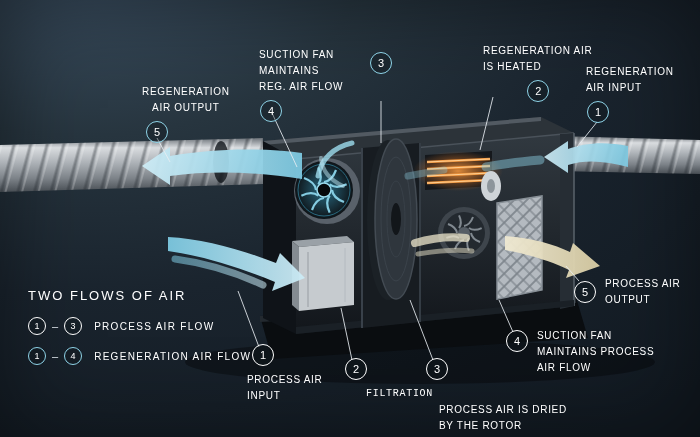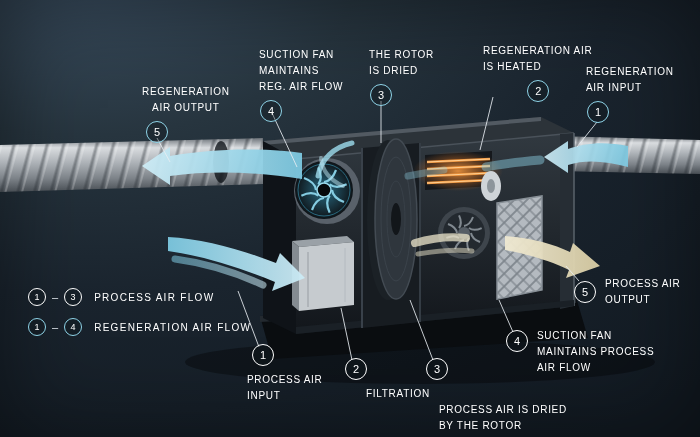--- a/index.html
+++ b/index.html
@@ -237,22 +237,20 @@
   </div>
 
   <div class="callout col" style="left:259px; top:47px;">
     <div class="label">SUCTION FAN
 MAINTAINS
 REG. AIR FLOW</div>
     <div class="num blue" style="margin:5px 0 0 1px;">4</div>
   </div>
 
   <div class="callout col" style="left:369px; top:47px;">
-    <div class="label">THE ROTOR
-IS DRIED</div>
     <div class="num blue" style="margin:5px 0 0 1px;">3</div>
   </div>
 
   <div class="callout col" style="left:483px; top:43px;align-items:center;">
     <div class="label">REGENERATION AIR
 IS HEATED</div>
     <div class="num blue" style="margin:5px 0 0 1px;">2</div>
   </div>
 
   <div class="callout col" style="left:586px; top:64px;">
@@ -275,30 +273,31 @@
   </div>
 
   <div class="callout col" style="left:426px; top:358px;">
     <div class="num">3</div>
     <div class="label" style="margin:22px 0 0 13px;">PROCESS AIR IS DRIED
 BY THE ROTOR</div>
   </div>
 
   <div class="callout col" style="left:345px; top:358px;">
     <div class="num">2</div>
-    <div class="label" style="margin:6px 0 0 21px;">FILTRATION</div>
+    <div class="label" style="margin:6px 0 0 21px;font-family:Liberation Mono, monospace;">FILTRATION</div>
   </div>
 
   <div class="callout col" style="left:247px; top:344px;">
     <div class="num" style="margin-left:5px;">1</div>
     <div class="label" style="margin-top:6px;">PROCESS AIR
 INPUT</div>
   </div>
 
   <div class="legend">
+    <div class="legend-title">TWO FLOWS OF AIR</div>
     <div class="legend-row">
       <span class="num small">1</span>
       <span class="legend-dash">–</span>
       <span class="num small">3</span>
       <span class="legend-label">PROCESS AIR FLOW</span>
     </div>
     <div class="legend-row">
       <span class="num small blue">1</span>
       <span class="legend-dash">–</span>
       <span class="num small blue">4</span>

